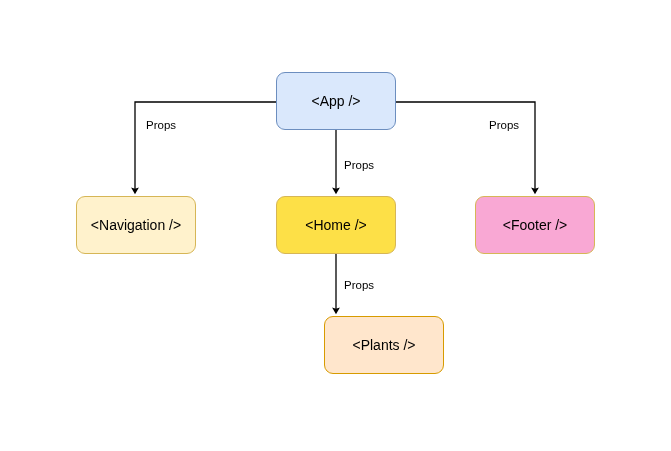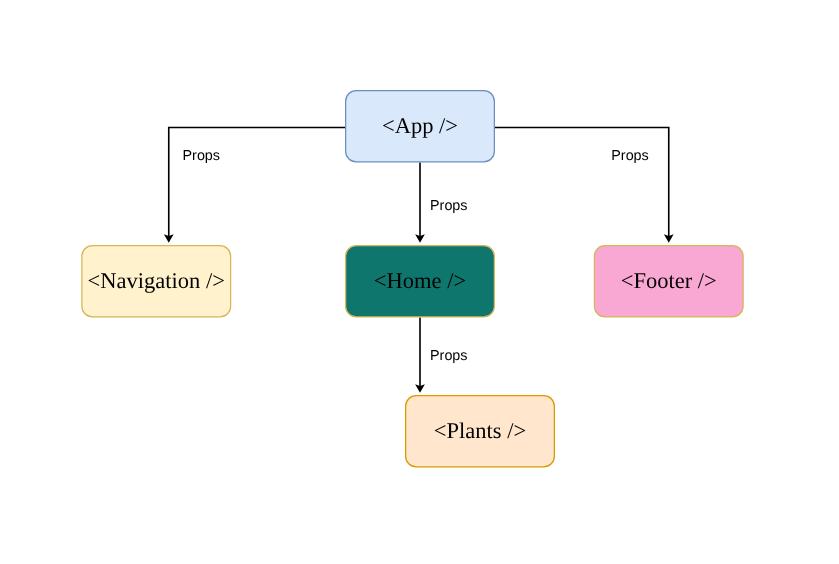--- a/index.html
+++ b/index.html
@@ -28,26 +28,25 @@
   }
   .node {
     position: absolute;
     box-sizing: border-box;
     display: flex;
     align-items: center;
     justify-content: center;
     border-radius: 9px;
     border-width: 1.3px;
     border-style: solid;
-    font-size: 18px;
+    font-size: 14px;
     line-height: 1.2;
     color: #000000;
     text-align: center;
     white-space: nowrap;
-    font-family: Liberation Serif, serif;
   }
   .node-app {
     background: #dae8fc;
     border-color: #6c8ebf;
   }
   .node-yellow {
     background: #fff2cc;
     border-color: #d6b656;
   }
   .node-peach {
@@ -80,24 +79,24 @@
         <path d="M 336 130 L 336 189" fill="none" stroke="#000000" stroke-width="1.3" stroke-linecap="butt" stroke-linejoin="miter" marker-end="url(#arrowhead)"></path>
         <path d="M 396 102 L 535 102 L 535 189" fill="none" stroke="#000000" stroke-width="1.3" stroke-linecap="butt" stroke-linejoin="miter" marker-end="url(#arrowhead)"></path>
         <path d="M 336 254 L 336 309" fill="none" stroke="#000000" stroke-width="1.3" stroke-linecap="butt" stroke-linejoin="miter" marker-end="url(#arrowhead)"></path>
       </g>
   </svg>
 
   <div id="node-layer">
       <div class="node node-app" style="left: 276px; top: 72px; width: 120px; height: 58px; background: rgb(218, 232, 252); border-color: rgb(108, 142, 191);">
         <span>&lt;App /&gt;</span>
       </div>
-      <div class="node node-yellow" style="left: 65px; top: 196px; width: 120px; height: 58px; background: rgb(255, 242, 204); border-color: rgb(214, 182, 86);">
+      <div class="node node-yellow" style="left: 76px; top: 196px; width: 120px; height: 58px; background: rgb(255, 242, 204); border-color: rgb(214, 182, 86);">
         <span>&lt;Navigation /&gt;</span>
       </div>
-      <div class="node node-yellow" style="left: 276px; top: 196px; width: 120px; height: 58px; background: #0f766e; border-color: rgb(214, 182, 86);">
+      <div class="node node-yellow" style="left: 276px; top: 196px; width: 120px; height: 58px; background: #fde047; border-color: rgb(214, 182, 86);">
         <span>&lt;Home /&gt;</span>
       </div>
       <div class="node node-yellow" style="left: 475px; top: 196px; width: 120px; height: 58px; background: #f9a8d4; border-color: rgb(214, 182, 86);">
         <span>&lt;Footer /&gt;</span>
       </div>
       <div class="node node-peach" style="left: 276px; top: 316px; width: 120px; height: 58px; background: rgb(255, 230, 204); border-color: rgb(215, 155, 0);">
         <span>&lt;Plants /&gt;</span>
       </div>
     </div>
   <div id="label-layer">

